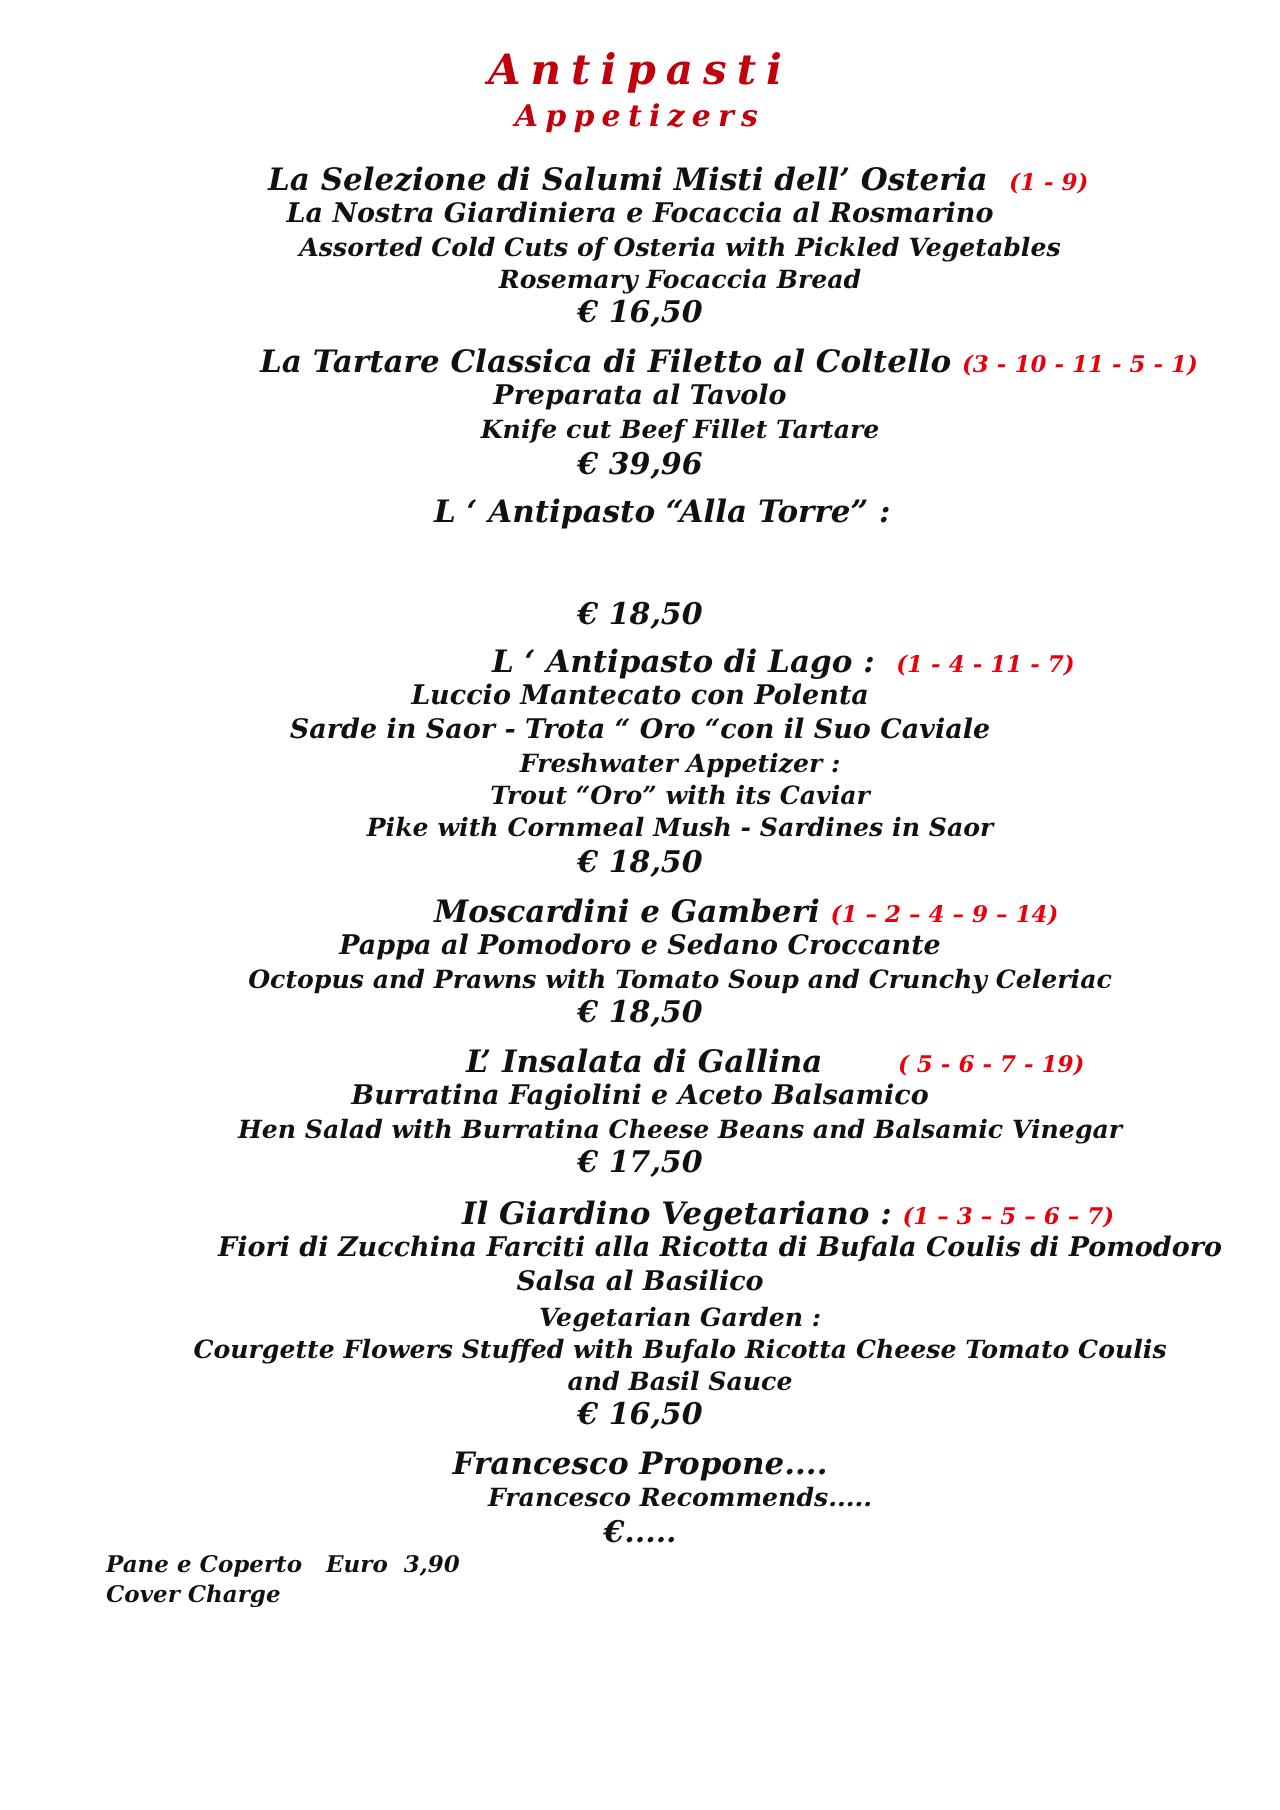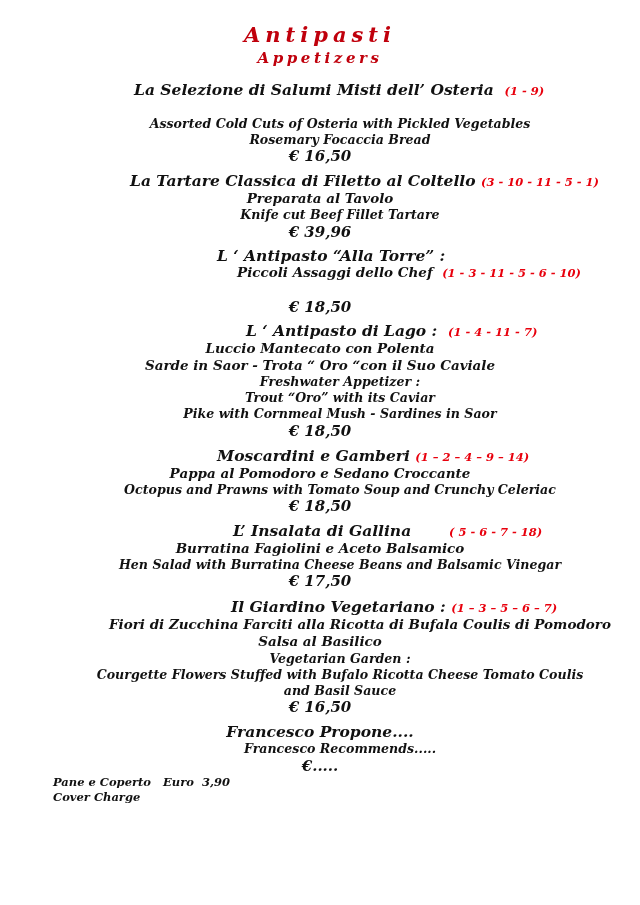--- a/index.html
+++ b/index.html
@@ -22,56 +22,54 @@
 </head>
 <body>
 
 <div class="page">
   <div class="title t1">Antipasti</div>
   <div class="title t2">Appetizers</div>
 
   <div class="line h" style="left:134px;top:80px;">
     <span>La Selezione di Salumi Misti dell’ Osteria</span>&nbsp;&nbsp;<span class="al">(1 - 9)</span>
   </div>
+  <div class="line c s" style="top:99px;">La Nostra Giardiniera e Focaccia al Rosmarino</div>
   <div class="line c e" style="top:116px;">Assorted Cold Cuts of Osteria with Pickled Vegetables</div>
   <div class="line c e" style="top:132px;">Rosemary Focaccia Bread</div>
   <div class="line c p" style="top:147px;">€ 16,50</div>
 
   <div class="line h" style="left:130px;top:171px;">
     <span>La Tartare Classica di Filetto al Coltello</span>&nbsp;<span class="al">(3 - 10 - 11 - 5 - 1)</span>
   </div>
   <div class="line c s" style="top:190px;">Preparata al Tavolo</div>
   <div class="line c e" style="top:207px;">Knife cut Beef  Fillet Tartare</div>
   <div class="line c p" style="top:223px;">€ 39,96</div>
 
   <div class="line h" style="left:217px;top:246px;">L ‘ Antipasto “Alla Torre” :</div>
-  <div class="line s" style="left:237px;top:264px;">
-    <span>Piccoli Assaggi dello Chef</span>&nbsp;&nbsp;<span class="al">(1 - 3 - 11 - 5 - 6 - 10)</span>
-  </div>
   <div class="line c p" style="top:298px;">€ 18,50</div>
 
   <div class="line h" style="left:246px;top:321px;">
     <span>L ‘ Antipasto di Lago :</span>&nbsp;&nbsp;<span class="al">(1 - 4 - 11 - 7)</span>
   </div>
   <div class="line c s" style="top:340px;">Luccio Mantecato con Polenta</div>
   <div class="line c s" style="top:357px;">Sarde in Saor - Trota “ Oro “con il Suo Caviale</div>
   <div class="line c e" style="top:374px;">Freshwater Appetizer :</div>
   <div class="line c e" style="top:390px;">Trout “Oro” with its Caviar</div>
   <div class="line c e" style="top:406px;">Pike with Cornmeal Mush - Sardines in Saor</div>
   <div class="line c p" style="top:422px;">€ 18,50</div>
 
   <div class="line h" style="left:217px;top:446px;">
     <span>Moscardini e Gamberi</span>&nbsp;<span class="al">(1 – 2 – 4 – 9 – 14)</span>
   </div>
   <div class="line c s" style="top:465px;">Pappa al Pomodoro e Sedano Croccante</div>
   <div class="line c e" style="top:482px;">Octopus and Prawns with Tomato Soup and Crunchy Celeriac</div>
   <div class="line c p" style="top:497px;">€ 18,50</div>
 
   <div class="line h" style="left:233px;top:521px;">
-    <span>L’ Insalata di  Gallina</span>&nbsp;&nbsp;&nbsp;&nbsp;&nbsp;&nbsp;&nbsp;<span class="al">( 5 - 6 - 7 - 18)</span>
+    <span>L’ Insalata di  Gallina</span>&nbsp;&nbsp;&nbsp;&nbsp;&nbsp;&nbsp;&nbsp;<span class="al">( 5 - 6 - 7 - 19)</span>
   </div>
   <div class="line c s" style="top:540px;">Burratina Fagiolini e Aceto Balsamico</div>
   <div class="line c e" style="top:557px;">Hen Salad with Burratina Cheese Beans and Balsamic Vinegar</div>
   <div class="line c p" style="top:572px;">€ 17,50</div>
 
   <div class="line h" style="left:231px;top:597px;">
     <span>Il Giardino Vegetariano :</span>&nbsp;<span class="al">(1 – 3 – 5 – 6 –  7)</span>
   </div>
   <div class="line c s" style="top:616px;padding-left:40px;">Fiori di Zucchina Farciti alla Ricotta di Bufala Coulis di Pomodoro</div>
   <div class="line c s" style="top:633px;">Salsa al Basilico</div>

